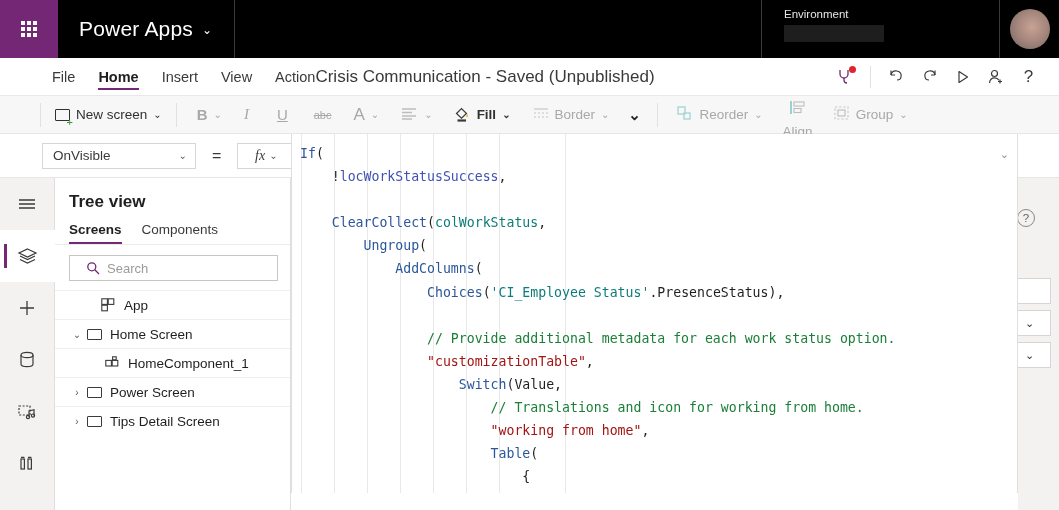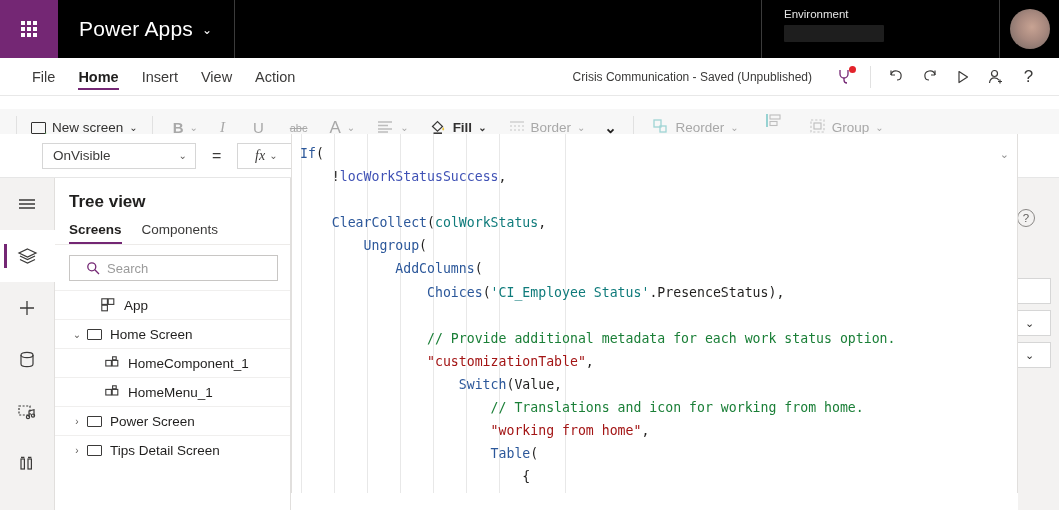--- a/index.html
+++ b/index.html
@@ -42,49 +42,49 @@
     width:40px; height:40px; border-radius:50%;
     background: radial-gradient(circle at 55% 45%, #c8a393 0%, #a7887e 45%, #6e6460 100%);
   }
 
   
   .menubar {
     position:absolute; left:0; top:58px; width:1059px; height:38px;
     background:#fff; border-bottom:1px solid #e8e8e8;
     display:flex; align-items:center;
   }
-  .menu-items { display:flex; align-items:center; height:38px; padding-left:32px; gap:23px; }
+  .menu-items { display:flex; align-items:center; height:38px; padding-left:52px; gap:23px; }
   .menu-item {
     font-size:14.5px; color:#3b3a39; height:38px; display:flex; align-items:center;
     position:relative; cursor:default; white-space:nowrap;
   }
   .menu-item.active { color:#201f1e; font-weight:bold; }
   .menu-item.active::after {
     content:""; position:absolute; left:0; right:0; bottom:6px; height:2px; background:#742774;
   }
   .app-title {
-    flex:1 1 auto; text-align:right; font-size:12px; color:#3b3a39;
+    flex:1 1 auto; text-align:left; font-size:17px; color:#3b3a39;
     padding-right:16px; white-space:nowrap; overflow:hidden;
   }
   .menu-right { display:flex; align-items:center; gap:0; padding-right:14px; }
   .ic-btn {
     width:33px; height:33px; display:flex; align-items:center; justify-content:center;
     color:#3b3a39; position:relative;
   }
   .ic-sep { width:1px; height:22px; background:#e1e1e1; margin:0 9px; }
   .red-dot {
     position:absolute; width:7px; height:7px; border-radius:50%; background:#e3232b;
     top:6px; right:5px;
   }
 
   
   .ribbon {
-    position:absolute; left:0; top:109px; width:1059px; height:38px;
+    position:absolute; left:0; top:96px; width:1059px; height:38px;
     background:#f7f7f7; border-bottom:1px solid #e6e6e6;
-    display:flex; align-items:center;
+    display:flex; align-items:center;padding-left:24px;
   }
   .rb-sep { width:1px; height:24px; background:#e1e1e1; margin:0 6px; }
   .rb-item {
     display:flex; align-items:center; gap:6px; padding:0 8px; height:30px;
     font-size:13.5px; color:#a8a8a8; white-space:nowrap;
   }
   .rb-item.enabled { color:#323130; }
   .rb-chev { font-size:10px; color:#a8a8a8; }
   .rb-item.enabled .rb-chev { color:#323130; }
   .newscreen-icon {
@@ -475,30 +475,20 @@
       <span class="tree-icon">
         <svg width="14" height="14" viewBox="0 0 14 14">
           <rect x="0.8" y="4.4" width="5.6" height="5.6" fill="none" stroke="#3b3a39" stroke-width="1.1"></rect>
           <rect x="7.2" y="4.4" width="5.6" height="5.6" fill="none" stroke="#3b3a39" stroke-width="1.1"></rect>
           <rect x="7.6" y="0.8" width="3.6" height="3" fill="none" stroke="#3b3a39" stroke-width="1.1"></rect>
         </svg>
       </span>
       <span>HomeComponent_1</span>
     </div>
 
-    <div class="tree-row level2">
-      <span class="tree-icon">
-        <svg width="14" height="14" viewBox="0 0 14 14">
-          <rect x="0.8" y="4.4" width="5.6" height="5.6" fill="none" stroke="#3b3a39" stroke-width="1.1"></rect>
-          <rect x="7.2" y="4.4" width="5.6" height="5.6" fill="none" stroke="#3b3a39" stroke-width="1.1"></rect>
-          <rect x="7.6" y="0.8" width="3.6" height="3" fill="none" stroke="#3b3a39" stroke-width="1.1"></rect>
-        </svg>
-      </span>
-      <span>HomeMenu_1</span>
-    </div>
 
     <div class="tree-row level1">
       <span class="tw">›</span>
       <span class="tree-icon">
           <span class="screen-ic"></span>
         </span>
       <span>Power Screen</span>
     </div>
 
     <div class="tree-row level1">

